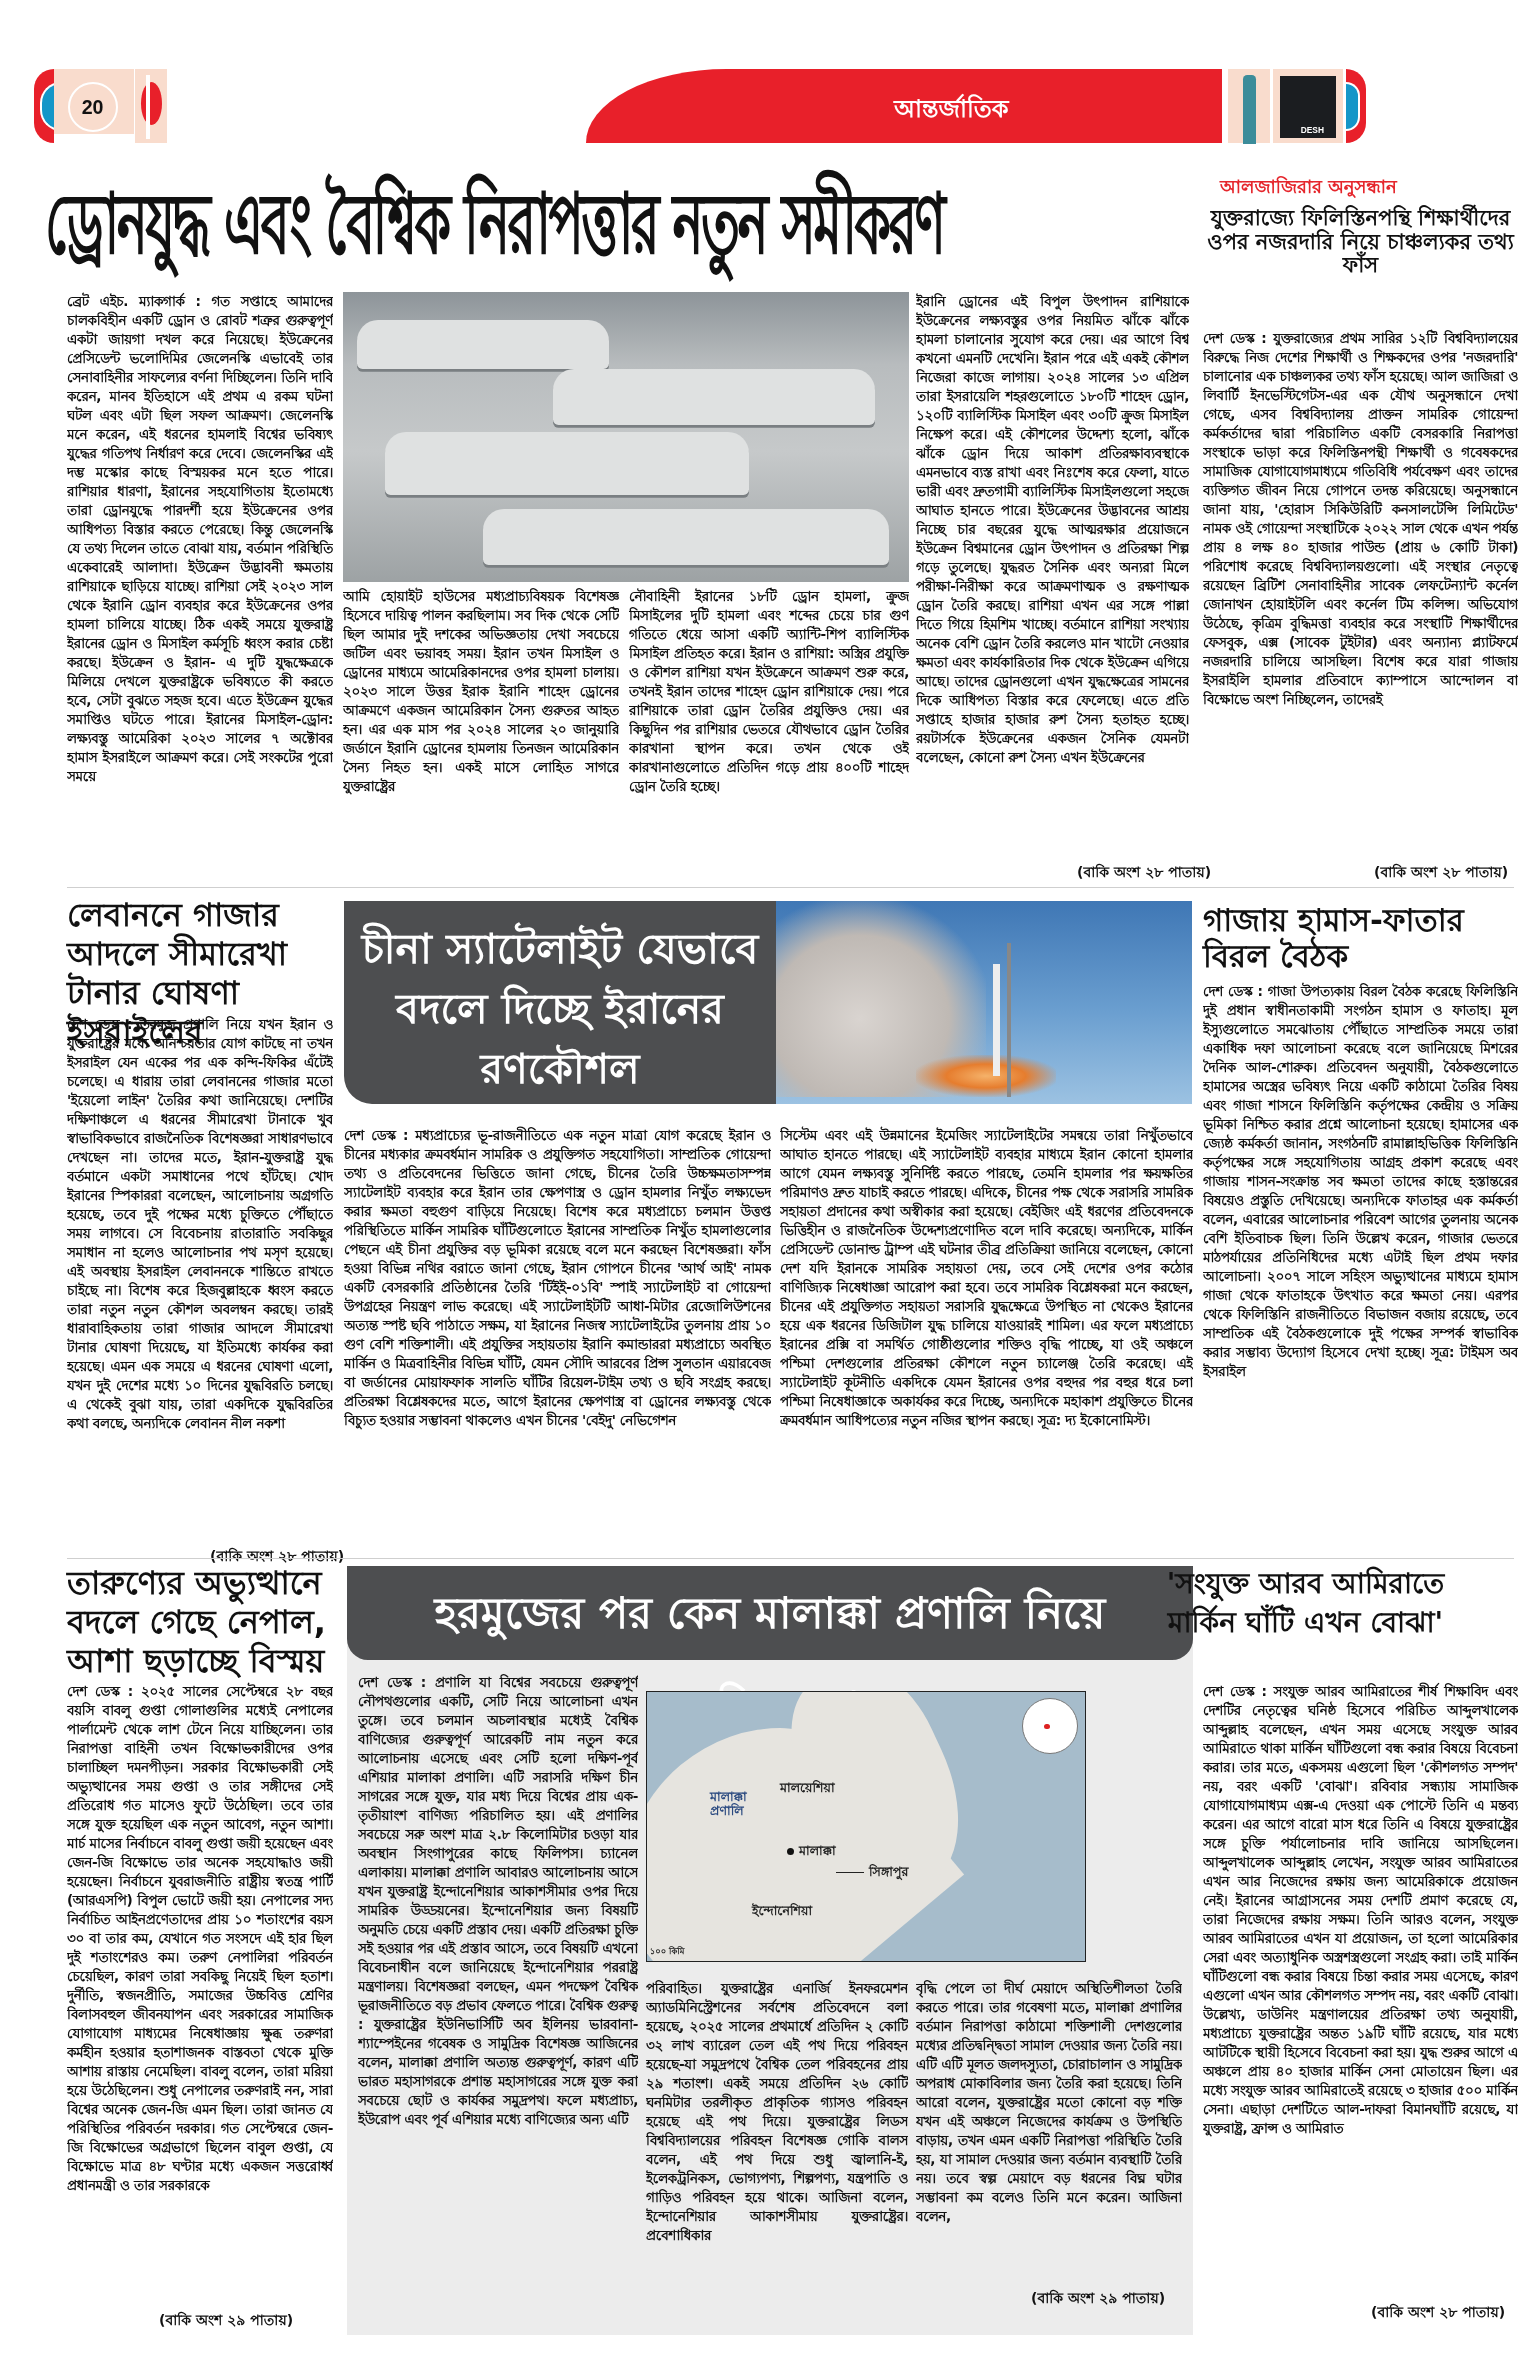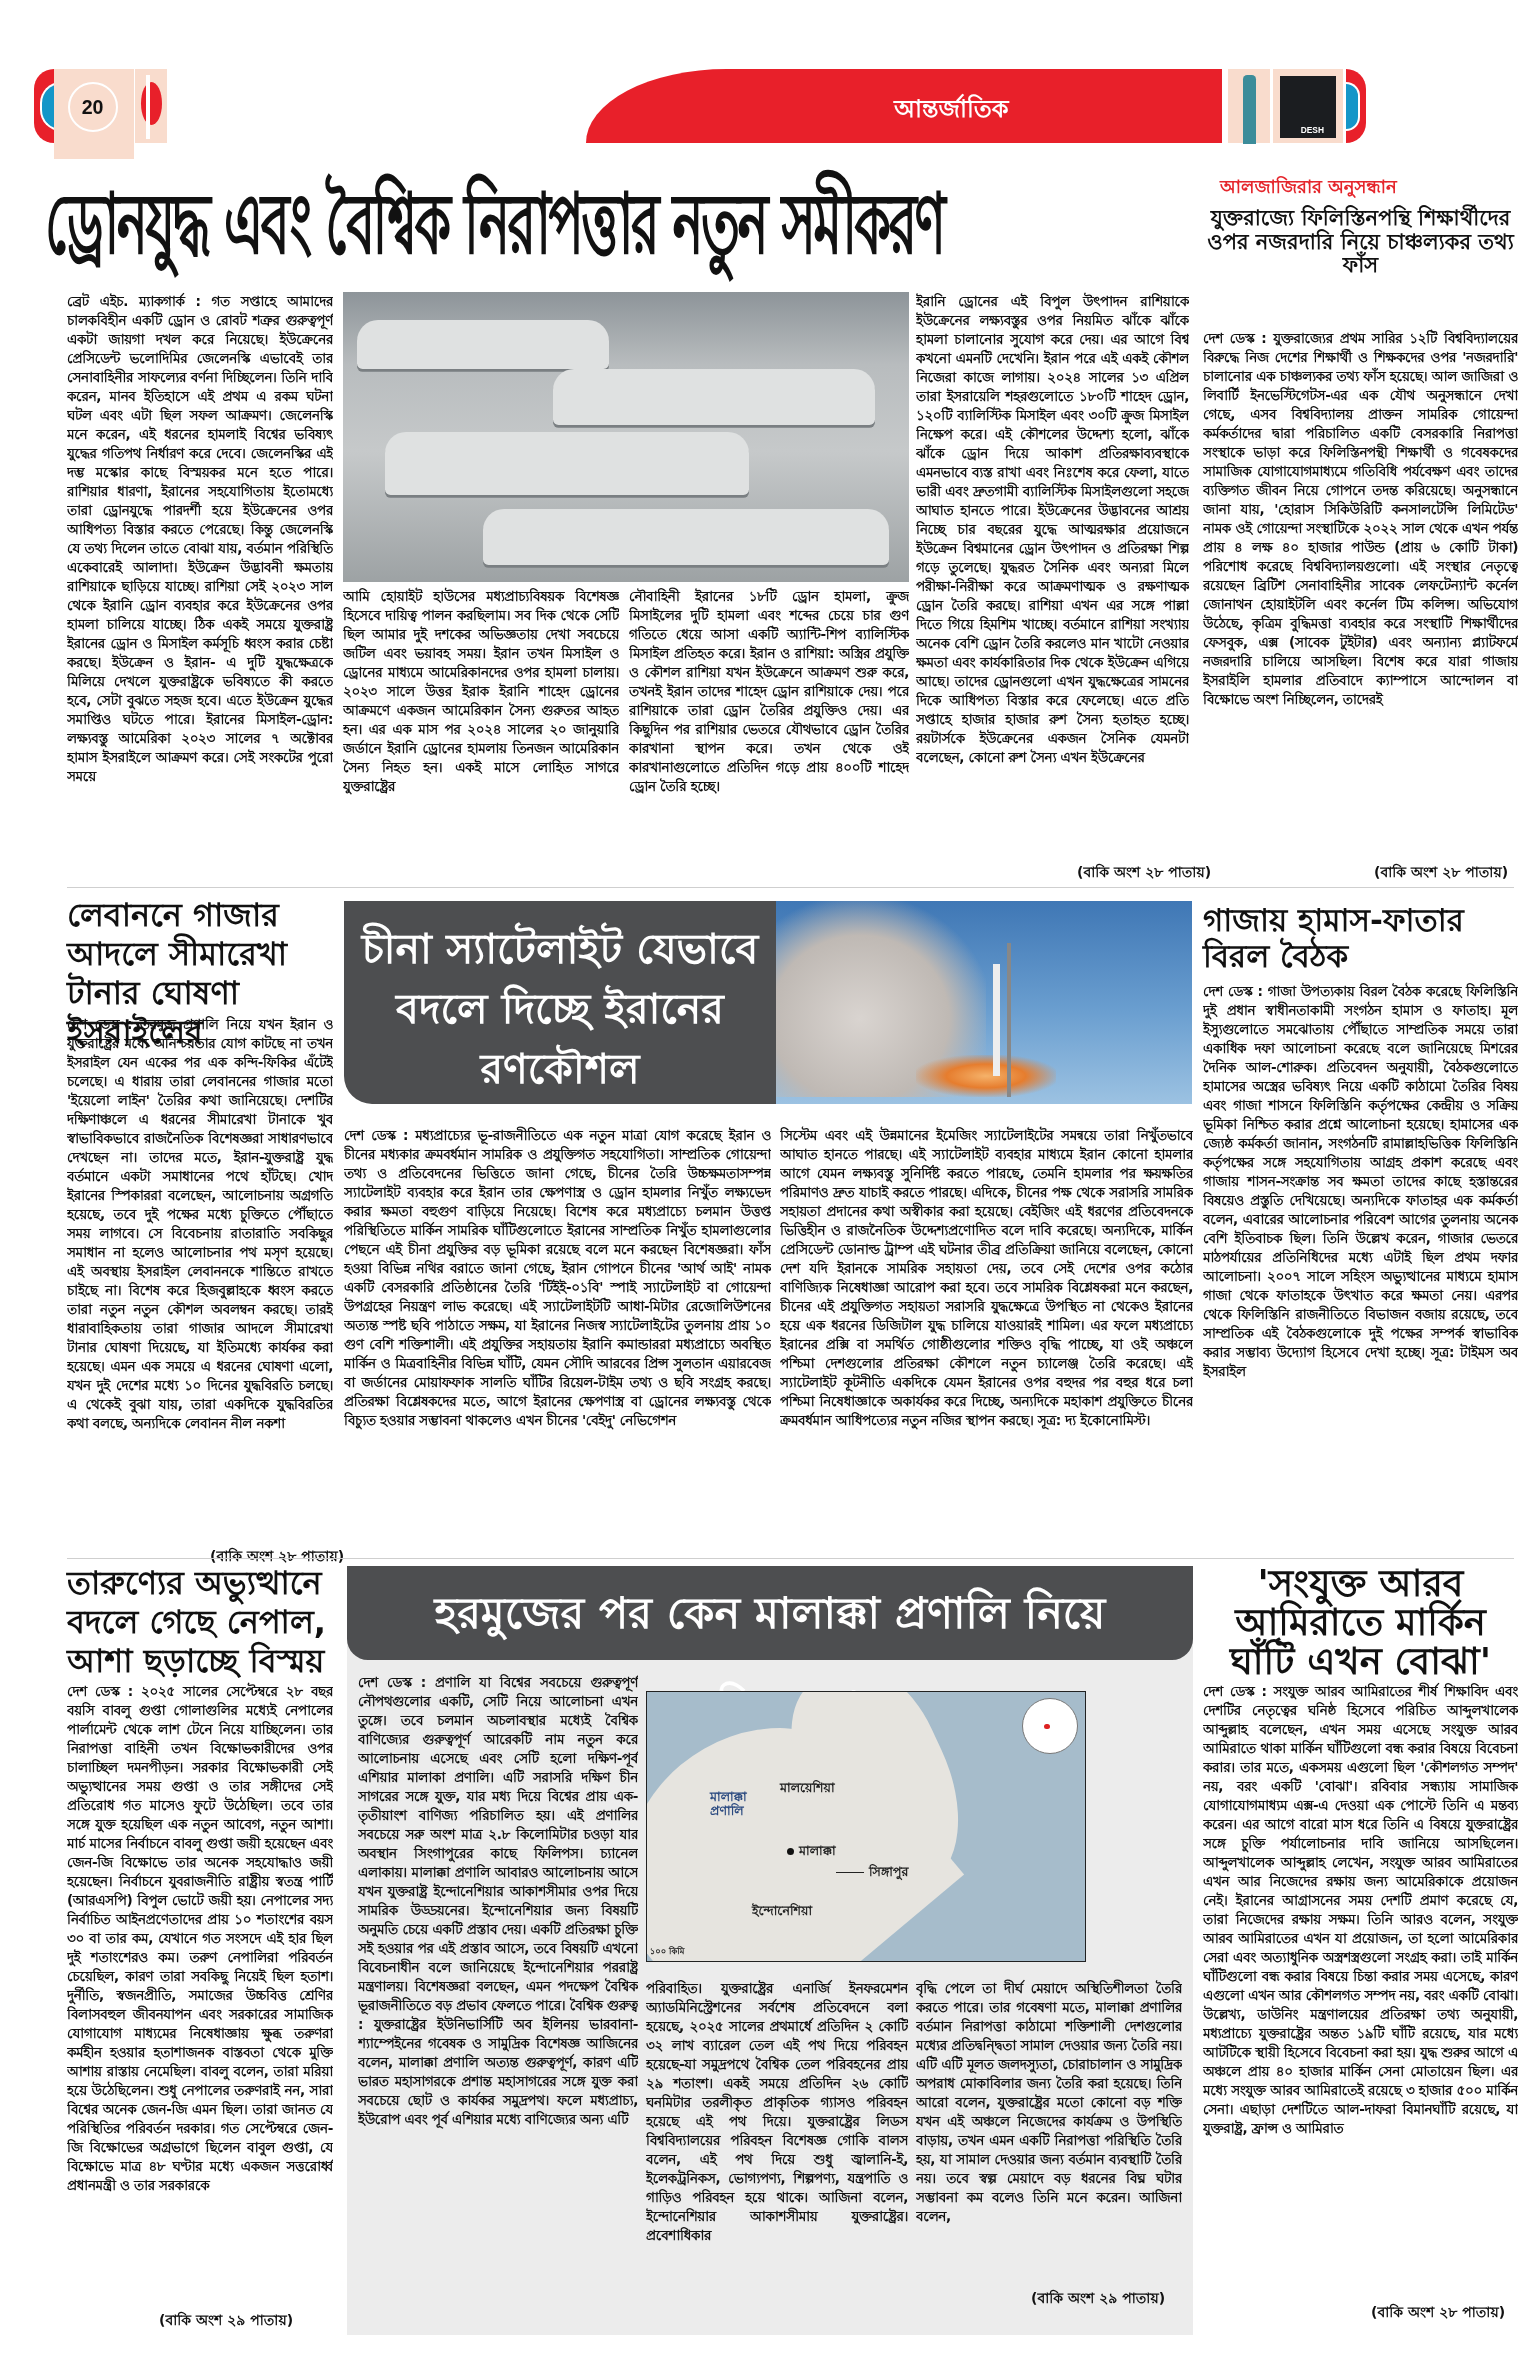--- a/index.html
+++ b/index.html
@@ -3,21 +3,21 @@
 <meta charset="utf-8">
 <style>
 *{box-sizing:border-box;margin:0;padding:0}
 html,body{width:1538px;height:2377px;background:#fff;overflow:hidden}
 body{font-family:"DejaVu Sans","Liberation Sans",sans-serif;color:#111;position:relative}
 .abs{position:absolute}
 
 .hdr{position:absolute;top:69px;left:34px;width:1350px;height:74px}
 .hdr-cap-l{position:absolute;left:0;top:0;width:19.6px;height:74px;border-radius:37px 0 0 37px;background:#e8202a}
 .hdr-cap-l i{position:absolute;left:5.6px;top:12.6px;width:21px;height:49px;border-radius:24.5px 0 0 24.5px;background:#1496c8;border:2.8px solid #fff;border-right:none}
-.hdr-page{position:absolute;left:19.6px;top:0;width:80px;height:90px;background:#f9dccd}
+.hdr-page{position:absolute;left:19.6px;top:0;width:80px;height:65px;background:#f9dccd}
 .hdr-page .num{position:absolute;left:14px;top:12.6px;width:50px;height:50px;border:2.1px solid #fff;border-radius:50%;text-align:center;line-height:46px;font-weight:bold;font-size:19.6px;font-family:"Liberation Sans",sans-serif}
 .hdr-flag{position:absolute;left:101px;top:0;width:32px;height:74px;background:#f9dccd}
 .hdr-flag i{position:absolute;left:5.6px;top:12.6px;width:21px;height:43px;border-radius:50%;background:#e8202a}
 .hdr-flag b{position:absolute;left:10.5px;top:5.6px;width:4.2px;height:64px;border-left:2.1px solid #fff;border-right:2.1px solid #fff}
 .hdr-date{position:absolute;left:138px;top:0;width:559px;height:74px;background:#efece0;overflow:hidden}
 .hdr-date .en{position:absolute;left:182px;top:15.4px;font-family:"Liberation Sans",sans-serif;font-weight:bold;font-size:21px;letter-spacing:-0.7px}
 .hdr-date .bn{position:absolute;left:203px;top:43px;font-weight:bold;font-size:15.4px}
 .hdr-red{position:absolute;left:552px;top:0;width:636px;height:74px;background:#e8202a;border-radius:266px 0 0 0 / 140px 0 0 0}
 .hdr-red span{position:absolute;left:308px;top:21px;color:#fff;font-weight:bold;font-size:24px}
 .hdr-liberty{position:absolute;left:1194px;top:0;width:42px;height:74px;background:#f9dccd}
@@ -139,16 +139,16 @@
   <div class="abs" style="left:189px;top:180px;width:28px;height:1.4px;background:#222"></div>
   <div class="maplabel" style="left:222px;top:171px">সিঙ্গাপুর</div>
   <div class="maplabel" style="left:105px;top:210px">ইন্দোনেশিয়া</div>
   <div class="maplabel" style="left:2.8px;top:253px;font-size:8.4px">১০০ কিমি</div>
 </div>
 
 <div class="abs body" style="left:646px;top:1979px;width:262px;height:329px;overflow:hidden">পরিবাহিত। যুক্তরাষ্ট্রের এনার্জি ইনফরমেশন অ্যাডমিনিস্ট্রেশনের সর্বশেষ প্রতিবেদনে বলা হয়েছে, ২০২৫ সালের প্রথমার্ধে প্রতিদিন ২ কোটি ৩২ লাখ ব্যারেল তেল এই পথ দিয়ে পরিবহন হয়েছে-যা সমুদ্রপথে বৈশ্বিক তেল পরিবহনের প্রায় ২৯ শতাংশ। একই সময়ে প্রতিদিন ২৬ কোটি ঘনমিটার তরলীকৃত প্রাকৃতিক গ্যাসও পরিবহন হয়েছে এই পথ দিয়ে। যুক্তরাষ্ট্রের লিডস বিশ্ববিদ্যালয়ের পরিবহন বিশেষজ্ঞ গোকি বালস বলেন, এই পথ দিয়ে শুধু জ্বালানি-ই, ইলেকট্রনিকস, ভোগ্যপণ্য, শিল্পপণ্য, যন্ত্রপাতি ও গাড়িও পরিবহন হয়ে থাকে। আজিনা বলেন, ইন্দোনেশিয়ার আকাশসীমায় যুক্তরাষ্ট্রের। প্রবেশাধিকার</div>
 <div class="abs body" style="left:916px;top:1979px;width:266px;height:308px;overflow:hidden">বৃদ্ধি পেলে তা দীর্ঘ মেয়াদে অস্থিতিশীলতা তৈরি করতে পারে। তার গবেষণা মতে, মালাক্কা প্রণালির বর্তমান নিরাপত্তা কাঠামো শক্তিশালী দেশগুলোর মধ্যের প্রতিদ্বন্দ্বিতা সামাল দেওয়ার জন্য তৈরি নয়। এটি এটি মূলত জলদস্যুতা, চোরাচালান ও সামুদ্রিক অপরাধ মোকাবিলার জন্য তৈরি করা হয়েছে। তিনি আরো বলেন, যুক্তরাষ্ট্রের মতো কোনো বড় শক্তি যখন এই অঞ্চলে নিজেদের কার্যক্রম ও উপস্থিতি বাড়ায়, তখন এমন একটি নিরাপত্তা পরিস্থিতি তৈরি হয়, যা সামাল দেওয়ার জন্য বর্তমান ব্যবস্থাটি তৈরি নয়। তবে স্বল্প মেয়াদে বড় ধরনের বিঘ্ন ঘটার সম্ভাবনা কম বলেও তিনি মনে করেন। আজিনা বলেন,</div>
 <div class="abs cont" style="left:1031px;top:2287px;font-size:14px">(বাকি অংশ ২৯ পাতায়)</div>
 
-<div class="abs h2" style="left:1203px;top:1564px;width:315px;font-size:37px;line-height:39px;text-align:center">'সংযুক্ত আরব আমিরাতে মার্কিন ঘাঁটি এখন বোঝা'</div>
+<div class="abs h2" style="left:1148px;top:1564px;width:315px;font-size:28px;line-height:39px;text-align:center">'সংযুক্ত আরব আমিরাতে মার্কিন ঘাঁটি এখন বোঝা'</div>
 <div class="abs body" style="left:1203px;top:1682px;width:315px;height:622px;overflow:hidden">দেশ ডেস্ক : সংযুক্ত আরব আমিরাতের শীর্ষ শিক্ষাবিদ এবং দেশটির নেতৃত্বের ঘনিষ্ঠ হিসেবে পরিচিত আব্দুলখালেক আব্দুল্লাহ বলেছেন, এখন সময় এসেছে সংযুক্ত আরব আমিরাতে থাকা মার্কিন ঘাঁটিগুলো বন্ধ করার বিষয়ে বিবেচনা করার। তার মতে, একসময় এগুলো ছিল 'কৌশলগত সম্পদ' নয়, বরং একটি 'বোঝা'। রবিবার সন্ধ্যায় সামাজিক যোগাযোগমাধ্যম এক্স-এ দেওয়া এক পোস্টে তিনি এ মন্তব্য করেন। এর আগে বারো মাস ধরে তিনি এ বিষয়ে যুক্তরাষ্ট্রের সঙ্গে চুক্তি পর্যালোচনার দাবি জানিয়ে আসছিলেন। আব্দুলখালেক আব্দুল্লাহ লেখেন, সংযুক্ত আরব আমিরাতের এখন আর নিজেদের রক্ষায় জন্য আমেরিকাকে প্রয়োজন নেই। ইরানের আগ্রাসনের সময় দেশটি প্রমাণ করেছে যে, তারা নিজেদের রক্ষায় সক্ষম। তিনি আরও বলেন, সংযুক্ত আরব আমিরাতের এখন যা প্রয়োজন, তা হলো আমেরিকার সেরা এবং অত্যাধুনিক অস্ত্রশস্ত্রগুলো সংগ্রহ করা। তাই মার্কিন ঘাঁটিগুলো বন্ধ করার বিষয়ে চিন্তা করার সময় এসেছে, কারণ এগুলো এখন আর কৌশলগত সম্পদ নয়, বরং একটি বোঝা। উল্লেখ্য, ডাউনিং মন্ত্রণালয়ের প্রতিরক্ষা তথ্য অনুযায়ী, মধ্যপ্রাচ্যে যুক্তরাষ্ট্রের অন্তত ১৯টি ঘাঁটি রয়েছে, যার মধ্যে আটটিকে স্থায়ী হিসেবে বিবেচনা করা হয়। যুদ্ধ শুরুর আগে এ অঞ্চলে প্রায় ৪০ হাজার মার্কিন সেনা মোতায়েন ছিল। এর মধ্যে সংযুক্ত আরব আমিরাতেই রয়েছে ৩ হাজার ৫০০ মার্কিন সেনা। এছাড়া দেশটিতে আল-দাফরা বিমানঘাঁটি রয়েছে, যা যুক্তরাষ্ট্র, ফ্রান্স ও আমিরাত</div>
 <div class="abs cont" style="left:1371px;top:2301px;font-size:14px">(বাকি অংশ ২৮ পাতায়)</div>
 
 
 </body></html>

